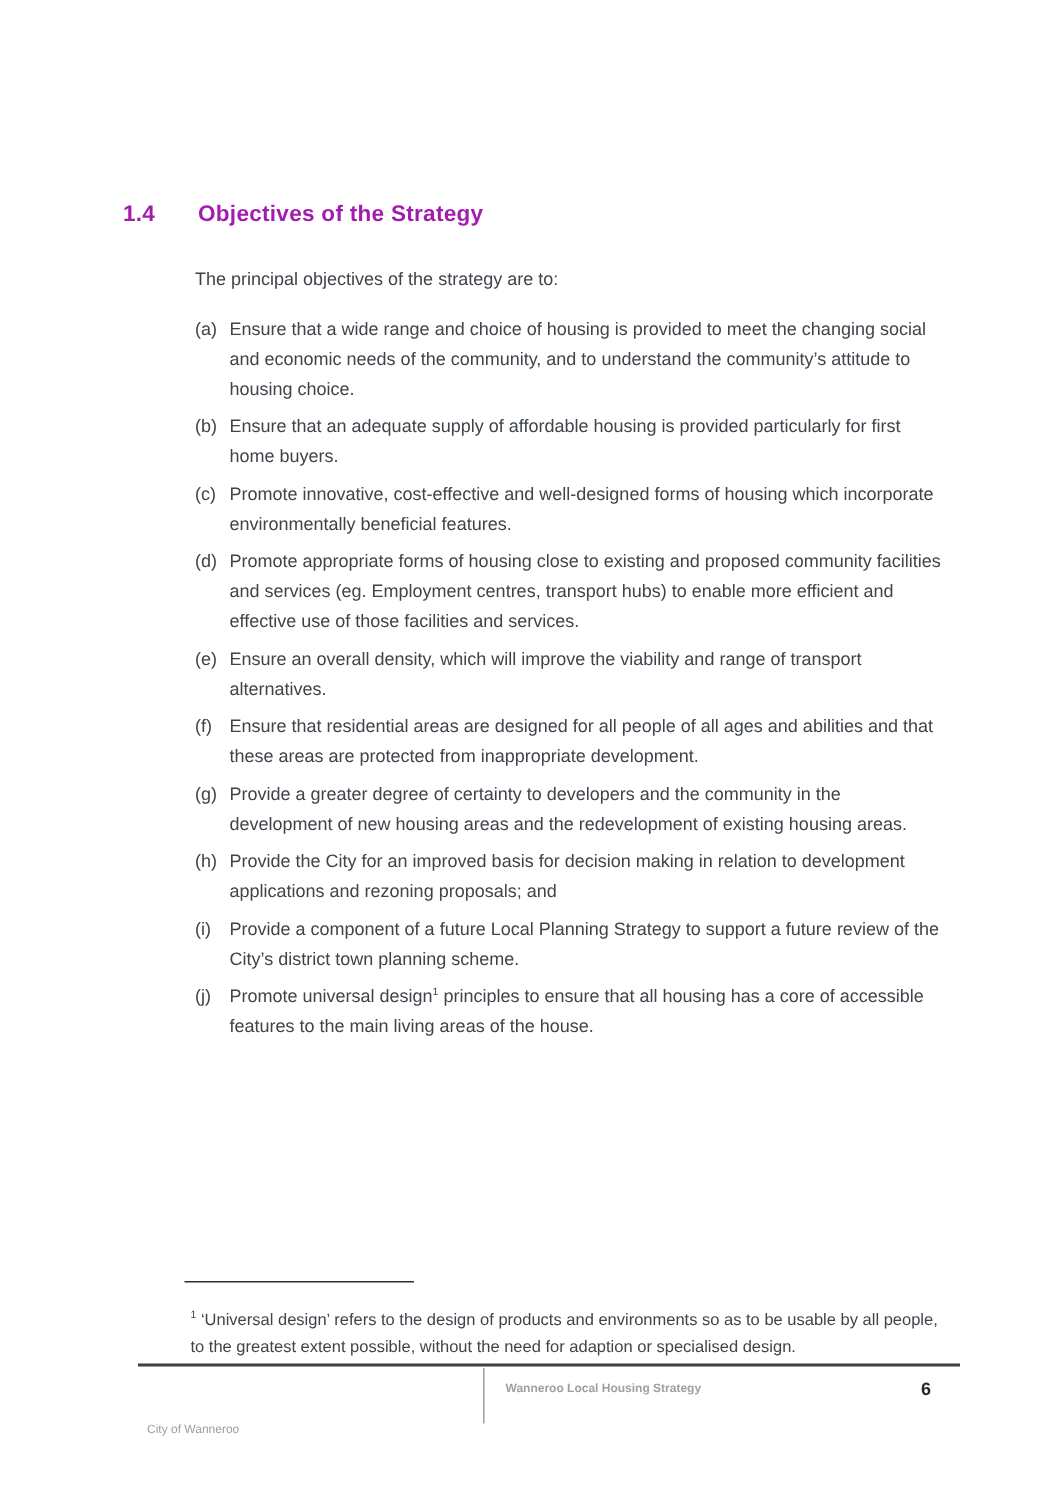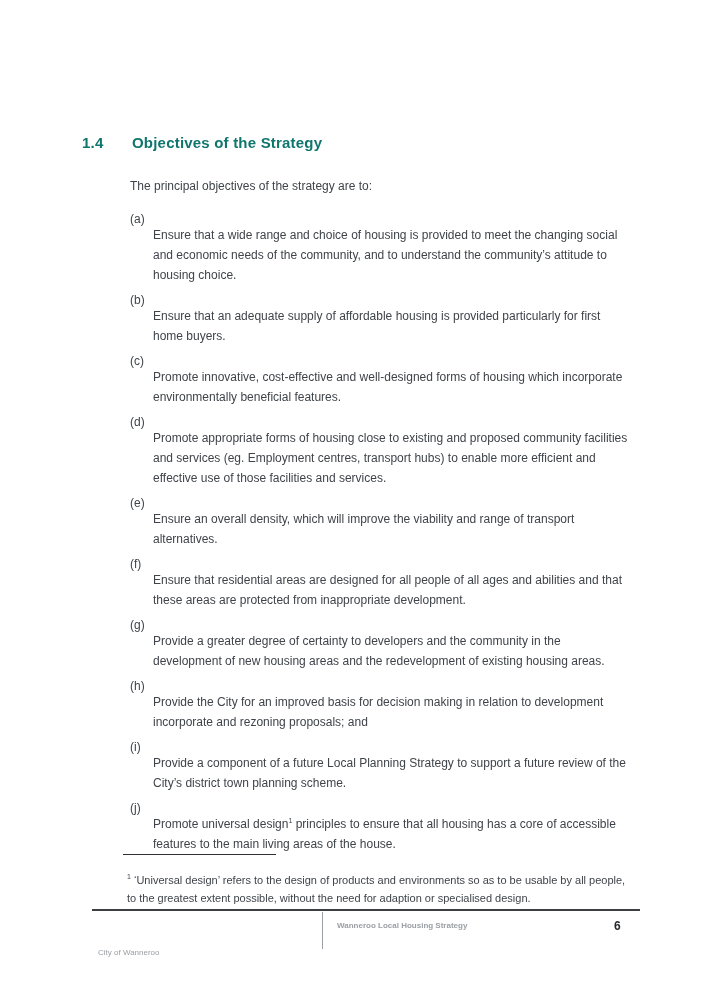--- a/index.html
+++ b/index.html
@@ -16,21 +16,21 @@
     color: #3f444a;
     overflow: hidden;
   }
   .section-heading {
     position: absolute;
     top: 134px;
     left: 82px;
     display: flex;
     font-size: 15px;
     font-weight: bold;
-    color: #0f766e;
+    color: #a21caf;
     letter-spacing: 0.2px;
     align-items: center;
   }
   .section-heading .num {
     flex: 0 0 50px;
   }
   .content {
     position: absolute;
     top: 176px;
     left: 130px;
@@ -43,21 +43,20 @@
   }
   .obj-item {
     display: flex;
     margin: 0 0 5px 0;
   }
   .obj-item .obj-label {
     flex: 0 0 23px;
   }
   .obj-item .obj-text {
     flex: 1;
-    margin-top: 16px;
   }
   sup.fn-sup {
     font-size: 7px;
     vertical-align: super;
     line-height: 0;
   }
   .footnote-sep {
     position: absolute;
     top: 854px;
     left: 123px;
@@ -149,21 +148,21 @@
     <div class="obj-item">
       <span class="obj-label">(f)</span>
       <span class="obj-text">Ensure that residential areas are designed for all people of all ages and abilities and that these areas are protected from inappropriate development.</span>
     </div>
     <div class="obj-item">
       <span class="obj-label">(g)</span>
       <span class="obj-text">Provide a greater degree of certainty to developers and the community in the development of new housing areas and the redevelopment of existing housing areas.</span>
     </div>
     <div class="obj-item">
       <span class="obj-label">(h)</span>
-      <span class="obj-text">Provide the City for an improved basis for decision making in relation to development incorporate and rezoning proposals; and</span>
+      <span class="obj-text">Provide the City for an improved basis for decision making in relation to development applications and rezoning proposals; and</span>
     </div>
     <div class="obj-item">
       <span class="obj-label">(i)</span>
       <span class="obj-text">Provide a component of a future Local Planning Strategy to support a future review of the City’s district town planning scheme.</span>
     </div>
     <div class="obj-item">
       <span class="obj-label">(j)</span>
       <span class="obj-text"><span>Promote universal design</span><sup class="fn-sup">1</sup><span> principles to ensure that all housing has a core of accessible features to the main living areas of the house.</span></span>
     </div>
   </div>

